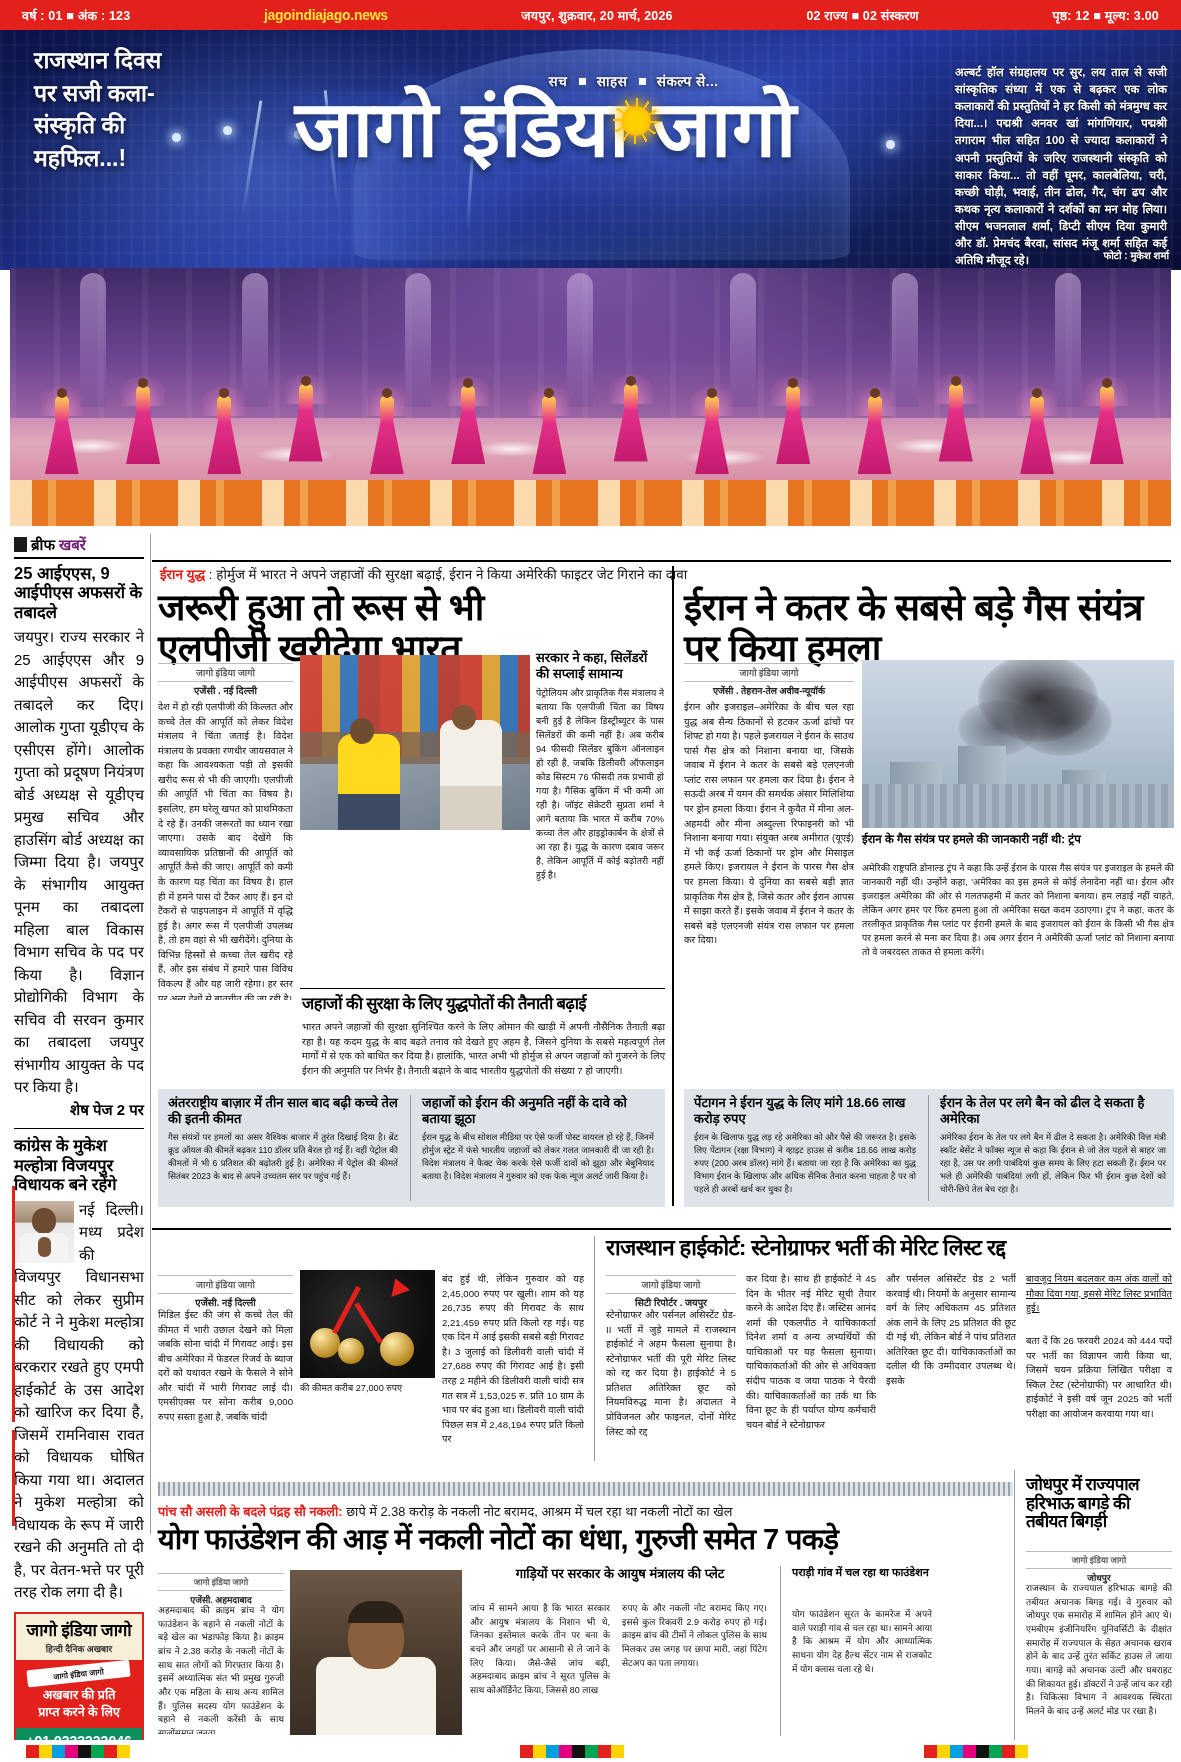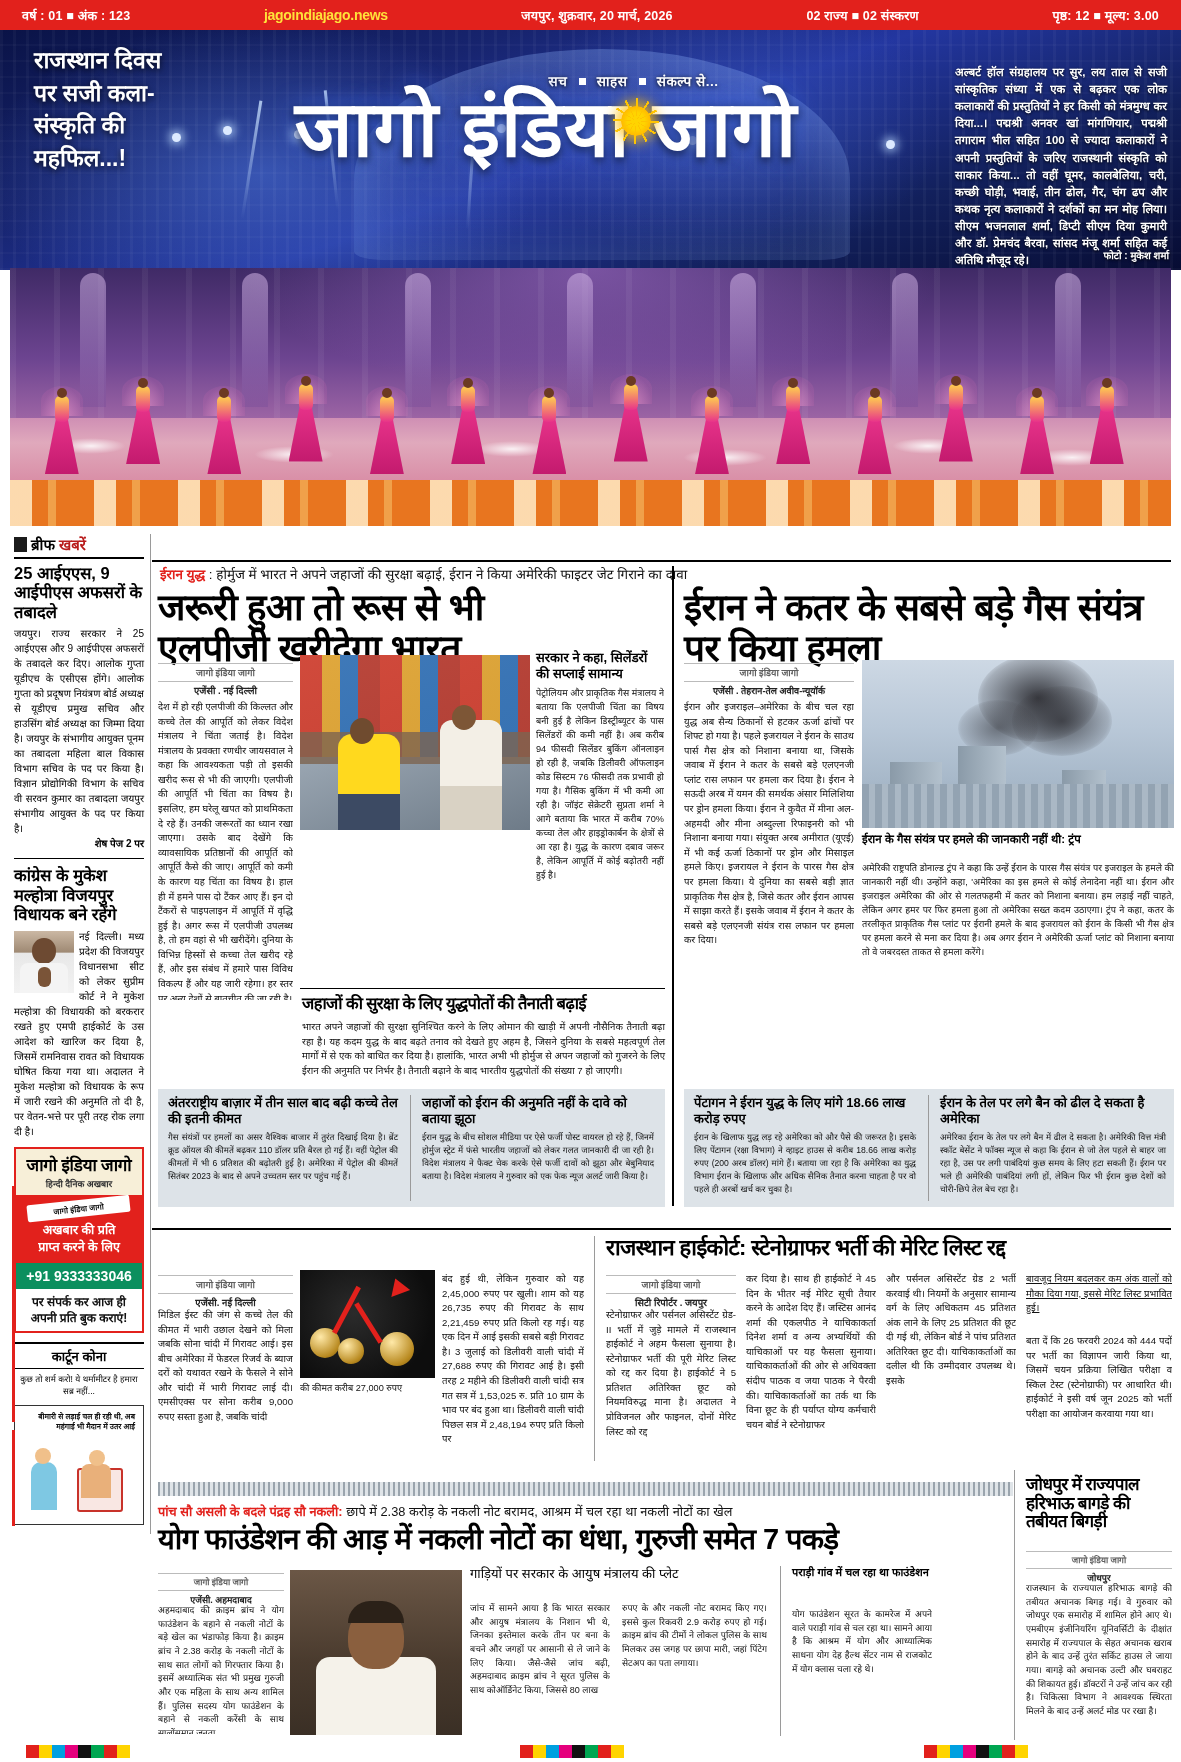--- a/index.html
+++ b/index.html
@@ -131,23 +131,23 @@
         border-top:1px solid #bbb; border-bottom:1px solid #bbb; padding:2px 0; margin:3px 0 2px;}
   .byline{ text-align:center; font-size:9.6px; font-weight:bold; color:#222; margin-bottom:2px;}
   .vrule{ position:absolute; width:1px; background:#9a9a9a; }
   .hrule{ position:absolute; height:1px; background:#000; }
 
   
   .sidebar{ position:absolute; left:14px; top:534px; width:130px; }
   .brief-head{ display:flex; align-items:center; gap:4px; border-bottom:2px solid #000; padding-bottom:3px;}
   .brief-head .blk{ width:13px;height:15px;background:#1b1b1b;}
   .brief-head .t1{ font-size:15px;font-weight:bold;color:#000;}
-  .brief-head .t2{ font-size:15px;font-weight:bold;color:#b91c1c;}
+  .brief-head .t2{ font-size:15px;font-weight:bold;color:#701a75;}
   .sb-h{ font-size:16.5px; font-weight:bold; line-height:1.18; margin:5px 0 4px; color:#000;}
-  .sb-p{ font-size:10px; line-height:1.5; text-align:justify;}
+  .sb-p{ font-size:15px; line-height:1.5; text-align:justify;}
   .sb-sep{ height:1px;background:#000;margin:7px 0;}
   .sb-photo{ float:left; width:60px;height:62px;margin:2px 5px 2px 0;
     background:linear-gradient(180deg,#cbb8a4 0%,#9f8a74 34%,#e8e8e8 36%,#f2f2f2 100%);
     position:relative; overflow:hidden;}
   .sb-photo .face{position:absolute;left:18px;top:7px;width:24px;height:26px;border-radius:48%;background:#6d4a32;}
   .sb-photo .body{position:absolute;left:6px;top:32px;width:48px;height:30px;background:#f4f4f4;border-radius:8px 8px 0 0;}
   .sb-photo .hands{position:absolute;left:24px;top:36px;width:13px;height:20px;background:#7a5438;border-radius:6px;}
 
   .adbox{ border:2px solid #e2211c; margin-top:8px; }
   .ad-top{ background:#f7efd8; text-align:center; padding:4px 2px 5px;}
@@ -557,21 +557,21 @@
   <div class="col-text" style="position:absolute;left:158px;top:1604px;width:126px;height:130px;overflow:hidden;font-size:9px;">अहमदाबाद की क्राइम ब्रांच ने योग फाउंडेशन के बहाने से नकली नोटों के बड़े खेल का भंडाफोड़ किया है। क्राइम ब्रांच ने 2.38 करोड़ के नकली नोटों के साथ सात लोगों को गिरफ्तार किया है। इसमें अध्यात्मिक संत भी प्रमुख गुरुजी और एक महिला के साथ अन्य शामिल हैं। पुलिस सदस्य योग फाउंडेशन के बहाने से नकली करेंसी के साथ सालोंसमान जनता</div>
 
   <div class="guruphoto" style="position:absolute;left:290px;top:1570px;width:172px;height:165px;">
     <div class="gbody" style="left:26px;bottom:0;width:120px;height:78px"></div>
     <div class="gface" style="left:58px;bottom:66px;width:56px;height:62px"></div>
     <div style="position:absolute;left:58px;bottom:112px;width:56px;height:22px;background:#2b2118;border-radius:28px 28px 0 0"></div>
   </div>
   <div class="col-text" style="position:absolute;left:290px;top:1740px;width:172px;font-size:9px;height:0;overflow:hidden;">को ठगने में लगे थे। पुलिस के जांच में सामने आया कि पुलिस की जांच में इस बात का भी खुलासा हुआ है कि नकली नोट को असली की तरह से बनाए गए। जांच में पुलिस को पता चला कि क्राइम ब्रांच की टीमों ने लोकल पुलिस के साथ मिलकर छापेमारी की। उन्हें के राजकोट में गंज नाम से राजकोट में योग सेंटर चला रहे थे। पुलिस ने जहां भी जांच शुरू की है। आरोपियों ने एक करोड़ नोटों की छपाई का काम किया।</div>
 
   <div style="position:absolute;left:470px;top:1566px;width:300px;">
-    <div style="font-size:13px;font-weight:normal;line-height:1.2;">गाड़ियों पर सरकार के आयुष मंत्रालय की प्लेट</div>
+    <div style="font-size:13px;font-weight:bold;line-height:1.2;text-align:center;">गाड़ियों पर सरकार के आयुष मंत्रालय की प्लेट</div>
   </div>
   <div class="col-text" style="position:absolute;left:470px;top:1602px;width:140px;height:132px;overflow:hidden;font-size:9px;">जांच में सामने आया है कि भारत सरकार और आयुष मंत्रालय के निशान भी थे, जिनका इस्तेमाल करके तीन पर बना के बचने और जगहों पर आसानी से ले जाने के लिए किया। जैसे-जैसे जांच बढ़ी, अहमदाबाद क्राइम ब्रांच ने सूरत पुलिस के साथ कोऑर्डिनेट किया, जिससे 80 लाख</div>
   <div class="col-text" style="position:absolute;left:622px;top:1602px;width:145px;height:132px;overflow:hidden;font-size:9px;">रुपए के और नकली नोट बरामद किए गए। इससे कुल रिकवरी 2.9 करोड़ रुपए हो गई। क्राइम ब्रांच की टीमों ने लोकल पुलिस के साथ मिलकर उस जगह पर छापा मारी, जहां पिंटेग सेटअप का पता लगाया।</div>
 
   <div class="vrule" style="left:780px;top:1566px;height:170px;"></div>
   <div style="position:absolute;left:792px;top:1566px;width:140px;">
     <div style="font-size:11px;font-weight:bold;line-height:1.2;">पराड़ी गांव में चल रहा था फाउंडेशन</div>
   </div>
   <div class="col-text" style="position:absolute;left:792px;top:1608px;width:140px;height:126px;overflow:hidden;font-size:9px;">योग फाउंडेशन सूरत के कामरेज में अपने वाले पराड़ी गांव से चल रहा था। सामने आया है कि आश्रम में योग और आध्यात्मिक साधना योग देह हैल्थ सेंटर नाम से राजकोट में योग क्लास चला रहे थे।</div>
 

